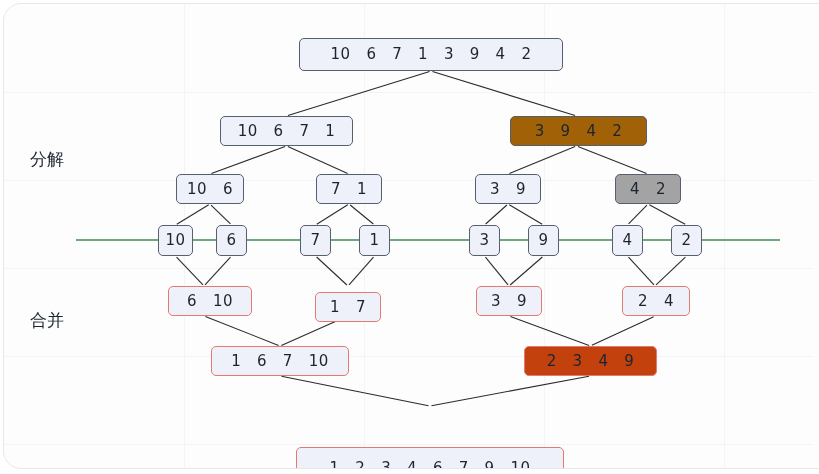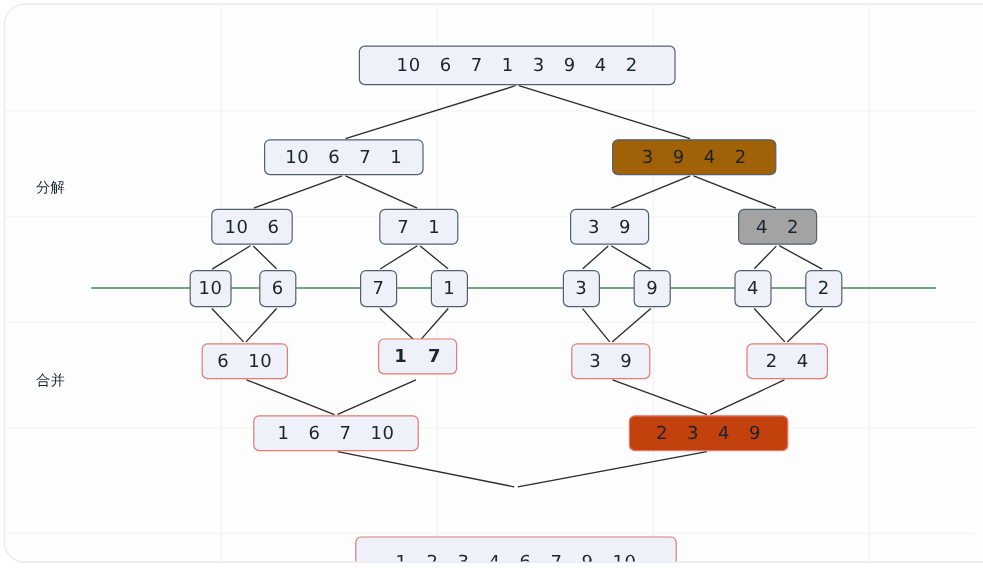--- a/index.html
+++ b/index.html
@@ -37,21 +37,21 @@
     font-size:15px;
     letter-spacing:0.5px;
     white-space:pre;
     line-height:1;
   }
   .node.split{ border:1.6px solid #55606e; }
   .node.merge{ border:1.6px solid #e4796f; background:#eef1f9; }
 
   .side-label{
     position:absolute;
-    font-size:12px;
+    font-size:17px;
     color:#1b2430;
     font-family:Liberation Serif, serif;
     white-space:nowrap;
   }
   #watermark{
     position:absolute;right:16px;bottom:8px;
     font-size:12px;color:#dcdcde;
     letter-spacing:0.6px;white-space:nowrap;
   }
 </style>
@@ -111,22 +111,22 @@
         <div class="node split" style="left: 471px; top: 170px; width: 66px; height: 30px; border-color: rgb(85, 96, 110); background: rgb(238, 241, 249);">3   9</div>
         <div class="node split" style="left: 611px; top: 170px; width: 66px; height: 30px; border-color: rgb(85, 96, 110); background: #a3a3a3;">4   2</div>
         <div class="node split" style="left: 154px; top: 221px; width: 35px; height: 31px; border-color: rgb(85, 96, 110); background: rgb(238, 241, 249);">10</div>
         <div class="node split" style="left: 212px; top: 221px; width: 31px; height: 31px; border-color: rgb(85, 96, 110); background: rgb(238, 241, 249);">6</div>
         <div class="node split" style="left: 296px; top: 221px; width: 31px; height: 31px; border-color: rgb(85, 96, 110); background: rgb(238, 241, 249);">7</div>
         <div class="node split" style="left: 355px; top: 221px; width: 31px; height: 31px; border-color: rgb(85, 96, 110); background: rgb(238, 241, 249);">1</div>
         <div class="node split" style="left: 465px; top: 221px; width: 31px; height: 31px; border-color: rgb(85, 96, 110); background: rgb(238, 241, 249);">3</div>
         <div class="node split" style="left: 524px; top: 221px; width: 31px; height: 31px; border-color: rgb(85, 96, 110); background: rgb(238, 241, 249);">9</div>
         <div class="node split" style="left: 608px; top: 221px; width: 31px; height: 31px; border-color: rgb(85, 96, 110); background: rgb(238, 241, 249);">4</div>
         <div class="node split" style="left: 667px; top: 221px; width: 31px; height: 31px; border-color: rgb(85, 96, 110); background: rgb(238, 241, 249);">2</div>
-        <div class="node merge" style="left: 164px; top: 282px; width: 72px; height: 30px; border-color: rgb(228, 121, 111); background: rgb(238, 241, 249);">6   10</div>
-        <div class="node merge" style="left: 311px; top: 278px; width: 66px; height: 30px; border-color: rgb(228, 121, 111); background: rgb(238, 241, 249); font-weight: bold;">1   7</div>
+        <div class="node merge" style="left: 164px; top: 282px; width: 84px; height: 30px; border-color: rgb(228, 121, 111); background: rgb(238, 241, 249);">6   10</div>
+        <div class="node merge" style="left: 311px; top: 288px; width: 66px; height: 30px; border-color: rgb(228, 121, 111); background: rgb(238, 241, 249);">1   7</div>
         <div class="node merge" style="left: 472px; top: 282px; width: 66px; height: 30px; border-color: rgb(228, 121, 111); background: rgb(238, 241, 249);">3   9</div>
         <div class="node merge" style="left: 618px; top: 282px; width: 68px; height: 30px; border-color: rgb(228, 121, 111); background: rgb(238, 241, 249);">2   4</div>
         <div class="node merge" style="left: 207px; top: 342px; width: 138px; height: 30px; border-color: rgb(228, 121, 111); background: rgb(238, 241, 249);">1   6   7   10</div>
         <div class="node merge" style="left: 520px; top: 342px; width: 133px; height: 30px; border-color: rgb(228, 121, 111); background: #c2410c;">2   3   4   9</div>
         <div class="node merge" style="left: 292px; top: 402px; width: 268px; height: 42px; border-color: rgb(228, 121, 111); background: rgb(238, 241, 249); margin-top: 41px;">1   2   3   4   6   7   9   10</div>
       </div>
     <div id="labels-layer">
         <div class="side-label" style="left: 26px; top: 144px;">分解</div>
         <div class="side-label" style="left: 26px; top: 305px;">合并</div>
       </div>

